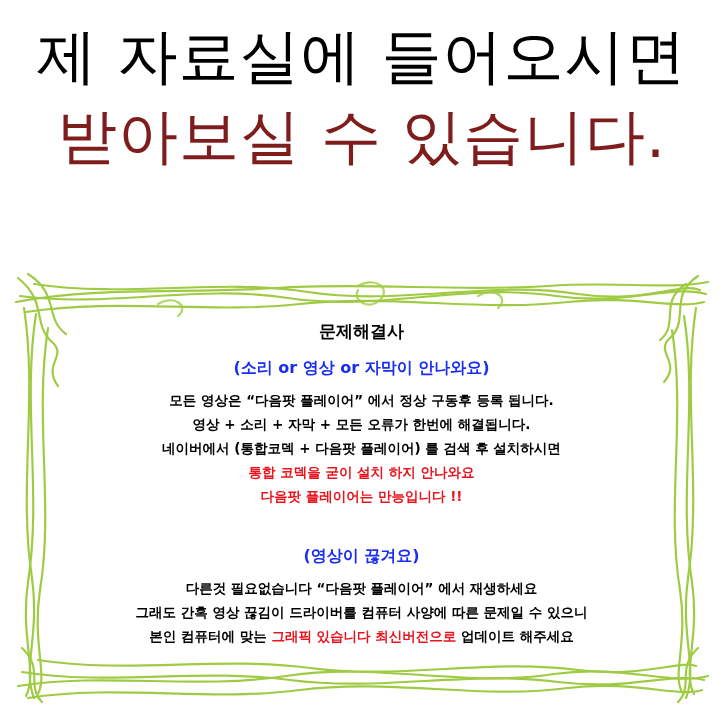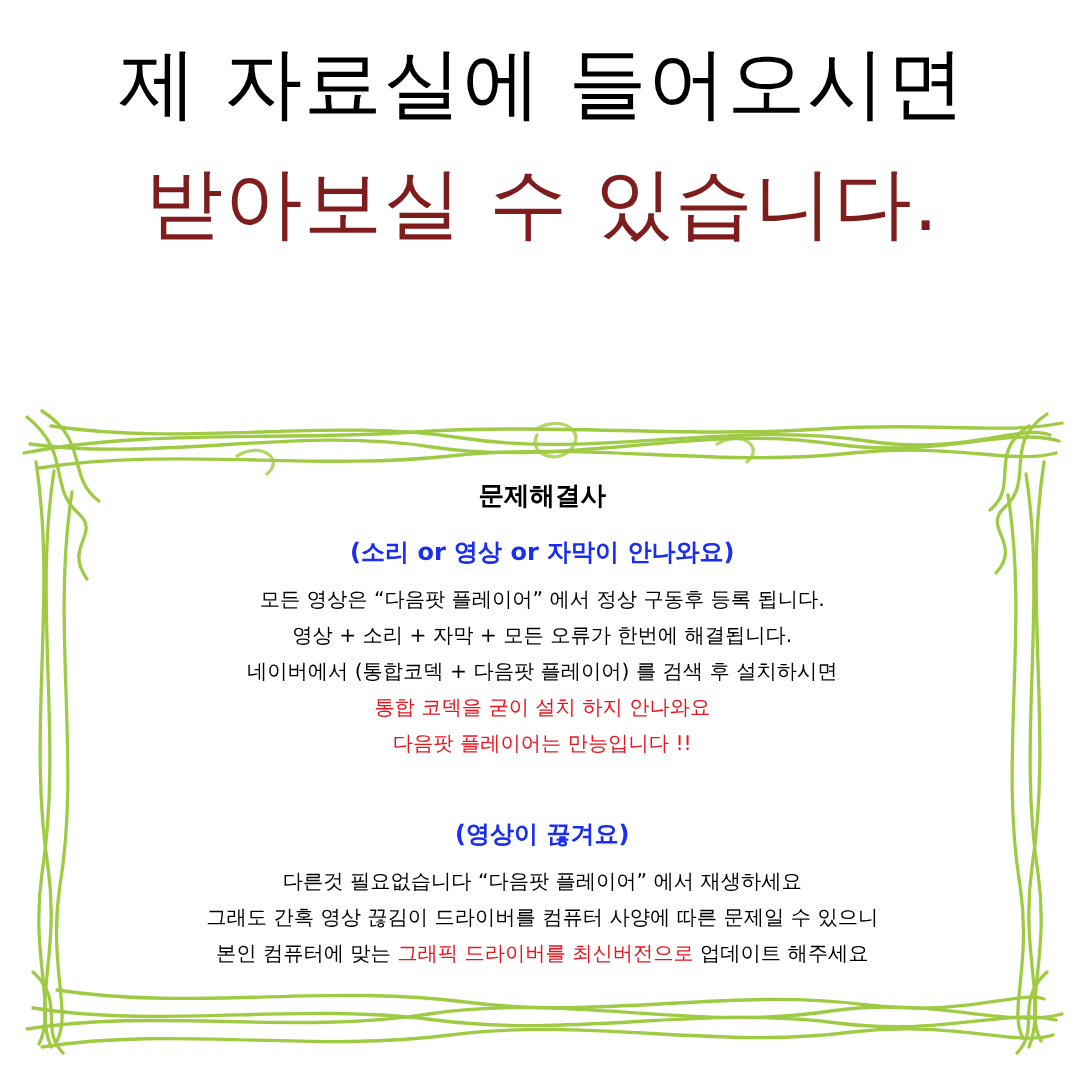--- a/index.html
+++ b/index.html
@@ -23,21 +23,21 @@
   
   .headline {
     position: absolute;
     top: 16px;
     left: 0;
     width: 723px;
     text-align: center;
   }
   .headline-line {
     font-family: "DejaVu Sans", sans-serif;
-    font-size: 52px;
+    font-size: 60px;
     line-height: 80px;
     font-weight: 400;
     letter-spacing: 1px;
     white-space: nowrap;
   }
   .headline-line.l1 { color: #000000; }
   .headline-line.l2 { color: #1a2ef0; }
   .headline-line.l3 { color: #7f1d1d; }
 
   
@@ -74,21 +74,21 @@
     margin-top: 16px;
     font-size: 16px;
     font-weight: bold;
     color: #1a2ef0;
     line-height: 20px;
   }
   .note-line {
     font-size: 13.5px;
     color: #000000;
     line-height: 24px;
-    font-weight: normal;
+    font-weight: bold;
   }
   .note-line.red {
     color: #e8141e;
   }
   .note-line.first {
     margin-top: 10px;
   }
   .gap {
     height: 22px;
   }
@@ -151,16 +151,16 @@
     <div class="note-line">영상 + 소리 + 자막 + 모든 오류가 한번에 해결됩니다.</div>
     <div class="note-line">네이버에서 (통합코덱 + 다음팟 플레이어) 를 검색 후 설치하시면</div>
     <div class="note-line red">통합 코덱을 굳이 설치 하지 안나와요</div>
     <div class="note-line red">다음팟 플레이어는 만능입니다 !!</div>
 
     <div class="gap"></div>
 
     <div class="note-sub">(영상이 끊겨요)</div>
     <div class="note-line first">다른것 필요없습니다  “다음팟 플레이어” 에서 재생하세요</div>
     <div class="note-line">그래도 간혹 영상 끊김이 드라이버를 컴퓨터 사양에 따른 문제일 수 있으니</div>
-    <div class="note-line mixed"><span class="black">본인 컴퓨터에 맞는 </span><span class="red">그래픽 드라이버를</span><span class="black"> </span><span class="red">최신버전으로</span><span class="black"> 업데이트 해주세요</span></div>
+    <div class="note-line mixed"><span class="black">본인 컴퓨터에 맞는 </span><span class="red">그래픽 있습니다</span><span class="black"> </span><span class="red">최신버전으로</span><span class="black"> 업데이트 해주세요</span></div>
   </div>
 
 </div>
 
 </body></html>

